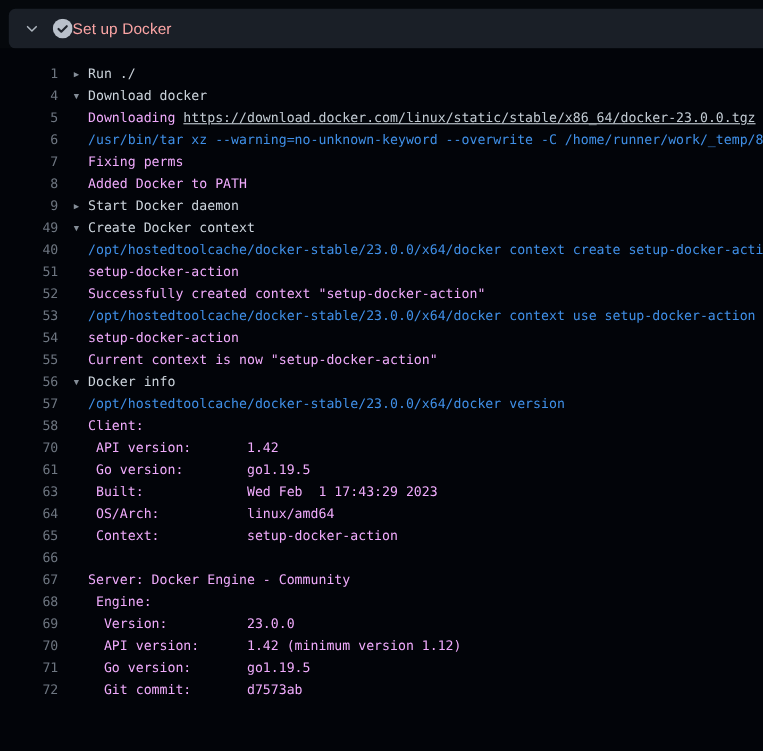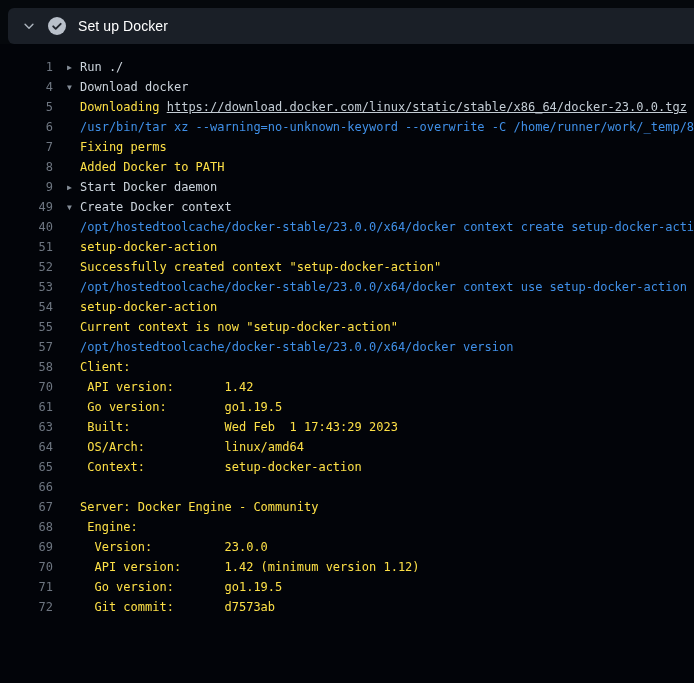--- a/index.html
+++ b/index.html
@@ -39,24 +39,23 @@
   }
   .status {
     width: 18px;
     height: 18px;
     margin-left: 11px;
     display: inline-flex;
     align-items: center;
     justify-content: center;
   }
   .step-title {
-    margin-left: 12px;
     font-size: 14px;
     font-weight: 400;
-    color: #ffffff;
+    color: #fca5a5;
     letter-spacing: .1px;
   }
   
   .log {
     position: absolute;
     left: 0;
     top: 44px;
     width: 694px;
     height: 639px;
     background: #020409;
@@ -87,21 +86,21 @@
   }
   .content.indented { padding-left: 13px; }
   .arrow {
     display: inline-block;
     width: 13px;
     font-size: 8px;
     color: #848d97;
     vertical-align: 1px;
   }
   .gtxt  { color: #ccd4dc; margin-top: 24px; }
-  .txt   { color: #fde047; }
+  .txt   { color: #f0abfc; }
   .cmd   { color: #4090e8; }
   .lnk   {
     color: #c3ccd4;
     text-decoration: underline;
     cursor: pointer;
   }
   .row.group { cursor: pointer; }
 </style>
 </head>
 <body>
@@ -131,20 +130,21 @@
       <div class="row"><span class="num">7</span><span class="content indented"><span class="txt">Fixing perms</span></span></div>
       <div class="row"><span class="num">8</span><span class="content indented"><span class="txt">Added Docker to PATH</span></span></div>
       <div class="row group"><span class="num">9</span><span class="content"><span class="arrow">▶</span><span class="gtxt">Start Docker daemon</span></span></div>
       <div class="row group"><span class="num">49</span><span class="content"><span class="arrow">▼</span><span class="gtxt">Create Docker context</span></span></div>
       <div class="row"><span class="num">40</span><span class="content indented"><span class="cmd">/opt/hostedtoolcache/docker-stable/23.0.0/x64/docker context create setup-docker-action --docker</span></span></div>
       <div class="row"><span class="num">51</span><span class="content indented"><span class="txt">setup-docker-action</span></span></div>
       <div class="row"><span class="num">52</span><span class="content indented"><span class="txt">Successfully created context "setup-docker-action"</span></span></div>
       <div class="row"><span class="num">53</span><span class="content indented"><span class="cmd">/opt/hostedtoolcache/docker-stable/23.0.0/x64/docker context use setup-docker-action</span></span></div>
       <div class="row"><span class="num">54</span><span class="content indented"><span class="txt">setup-docker-action</span></span></div>
       <div class="row"><span class="num">55</span><span class="content indented"><span class="txt">Current context is now "setup-docker-action"</span></span></div>
+      <div class="row group"><span class="num">56</span><span class="content"><span class="arrow">▼</span><span class="gtxt">Docker info</span></span></div>
       <div class="row"><span class="num">57</span><span class="content indented"><span class="cmd">/opt/hostedtoolcache/docker-stable/23.0.0/x64/docker version</span></span></div>
       <div class="row"><span class="num">58</span><span class="content indented"><span class="txt">Client:</span></span></div>
       <div class="row"><span class="num">70</span><span class="content indented"><span class="txt"> API version:       1.42</span></span></div>
       <div class="row"><span class="num">61</span><span class="content indented"><span class="txt"> Go version:        go1.19.5</span></span></div>
       <div class="row"><span class="num">63</span><span class="content indented"><span class="txt"> Built:             Wed Feb  1 17:43:29 2023</span></span></div>
       <div class="row"><span class="num">64</span><span class="content indented"><span class="txt"> OS/Arch:           linux/amd64</span></span></div>
       <div class="row"><span class="num">65</span><span class="content indented"><span class="txt"> Context:           setup-docker-action</span></span></div>
       <div class="row"><span class="num">66</span><span class="content indented"><span class="txt"></span></span></div>
       <div class="row"><span class="num">67</span><span class="content indented"><span class="txt">Server: Docker Engine - Community</span></span></div>
       <div class="row"><span class="num">68</span><span class="content indented"><span class="txt"> Engine:</span></span></div>

